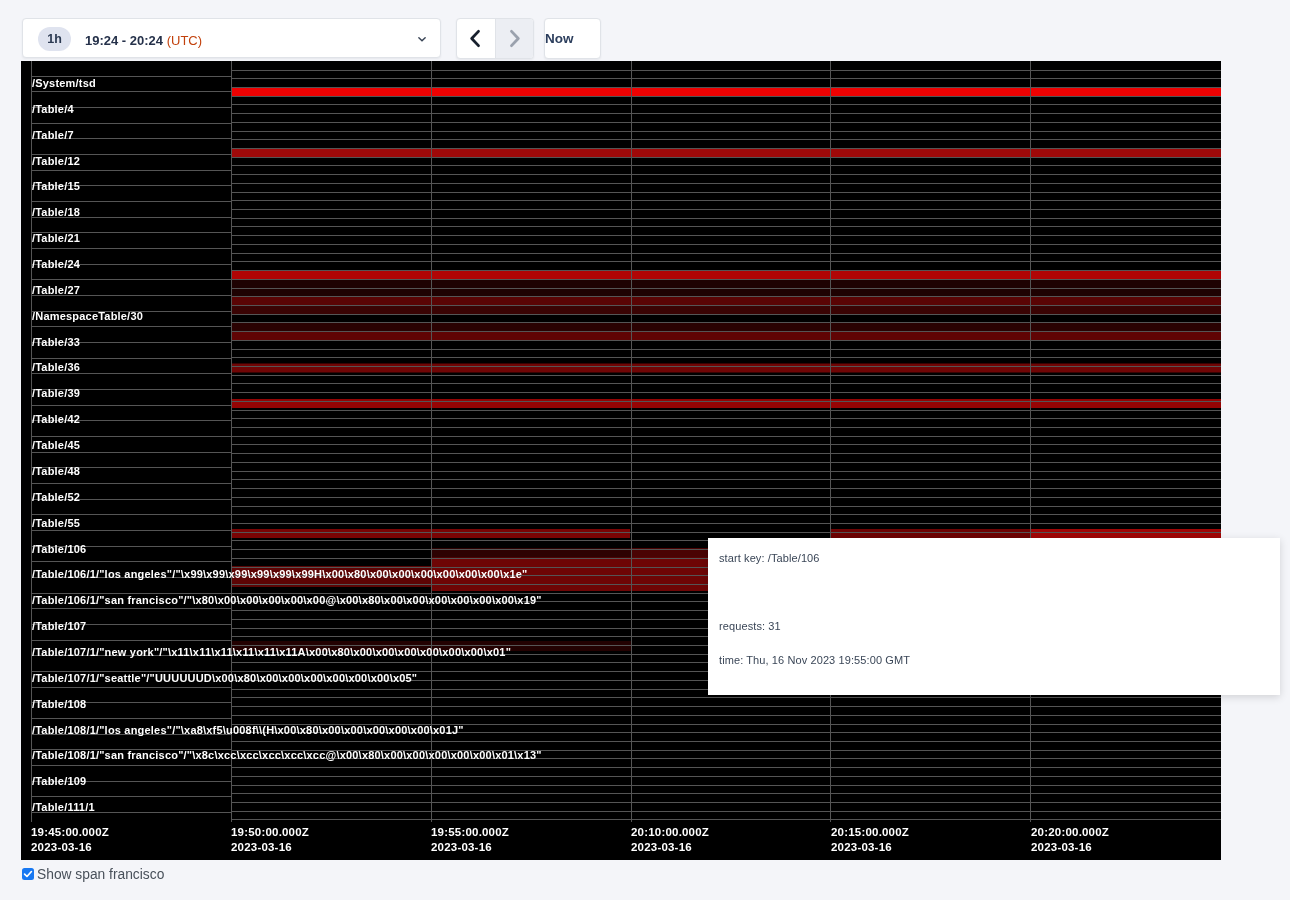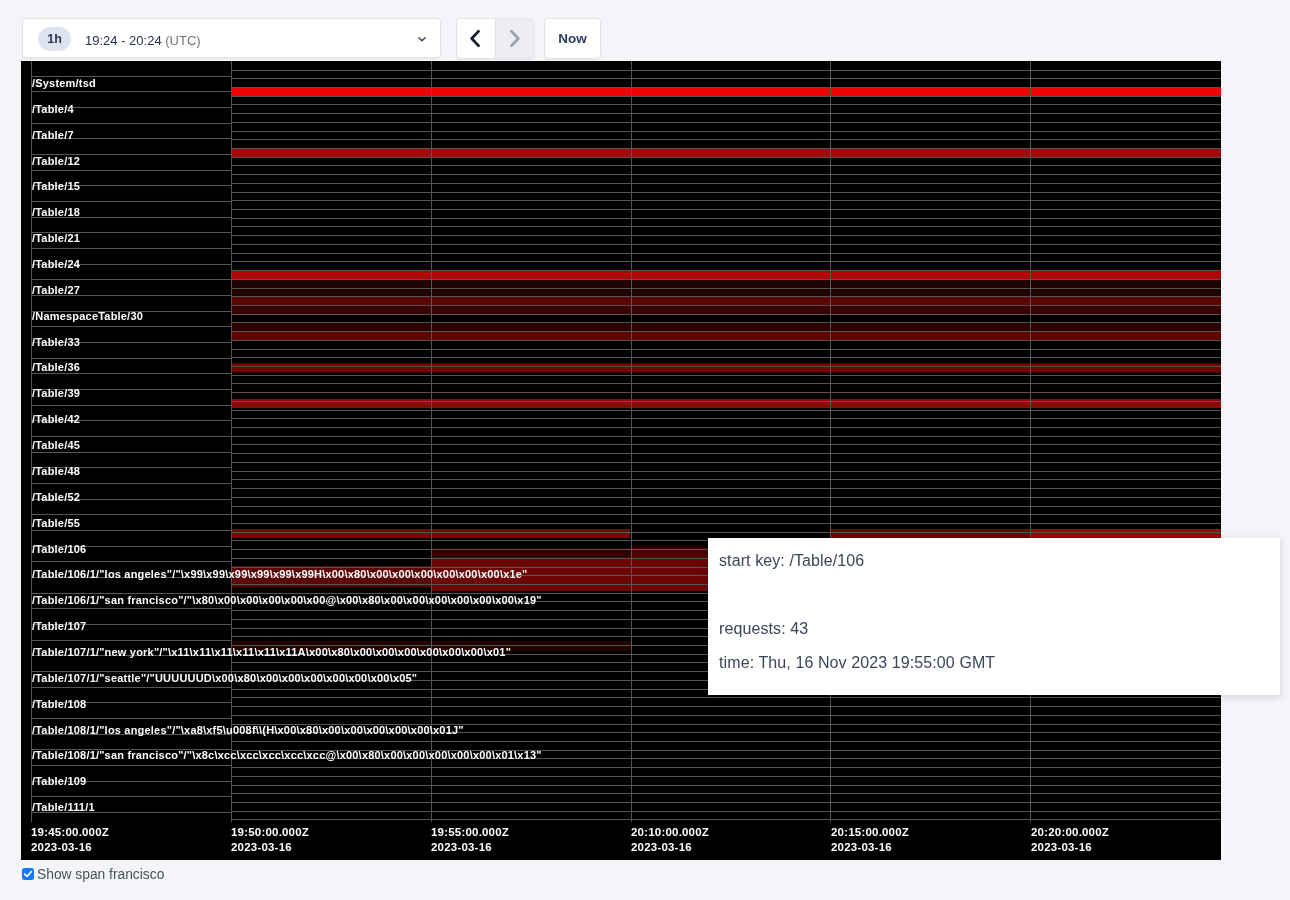--- a/index.html
+++ b/index.html
@@ -1,27 +1,27 @@
 <!DOCTYPE html>
 <html><head><meta charset="utf-8">
 <style>
 html,body{margin:0;padding:0;background:#f4f5f9;font-family:"Liberation Sans",sans-serif;}
 #page{position:relative;width:1290px;height:900px;overflow:hidden;}
 .ctl{position:absolute;background:#fff;border:1px solid #e0e3e8;border-radius:4px;box-shadow:0 1px 2px rgba(40,50,70,.07);box-sizing:border-box;}
 #sel{left:22px;top:18px;width:419px;height:40px;}
 #badge{position:absolute;left:15px;top:8px;width:33px;height:24px;background:#dfe3ef;border-radius:12px;font-size:12.5px;font-weight:bold;color:#2c3a52;text-align:center;line-height:24px;}
 #trange{position:absolute;left:62px;top:13.5px;font-size:13px;font-weight:bold;color:#25314a;white-space:nowrap;}
-#trange b{font-weight:normal;}
-#trange span{color:#737373;font-weight:normal;}
+#trange b{font-weight:bold;}
+#trange span{color:#c2410c;font-weight:normal;}
 #chev{position:absolute;right:13px;top:16px;width:10px;height:9px;}
 #nav{left:456px;top:18px;width:78px;height:41px;display:flex;}
 #nav .half{width:50%;height:100%;display:flex;align-items:center;justify-content:center;}
 #nav .half+.half{border-left:1px solid #e0e3e8;background:#eceef3;border-radius:0 3px 3px 0;}
-#now{left:544px;top:18px;width:57px;height:41px;font-size:13.5px;font-weight:bold;color:#2c3e5d;text-align:center;line-height:40px;}
-#tip{position:absolute;left:708px;top:538px;width:572px;height:157px;background:#fff;box-shadow:0 2px 8px rgba(0,0,0,.15);box-sizing:border-box;font-size:16px;letter-spacing:0.1px;color:#3a4657;}
+#now{left:544px;top:18px;width:57px;height:41px;font-size:13.5px;font-weight:bold;color:#2c3e5d;text-align:left;line-height:40px;}
+#tip{position:absolute;left:708px;top:538px;width:572px;height:157px;background:#fff;box-shadow:0 2px 8px rgba(0,0,0,.15);box-sizing:border-box;font-size:11px;letter-spacing:0.1px;color:#3a4657;}
 #tip div{position:absolute;left:11px;white-space:nowrap;}
 #cbrow{position:absolute;left:21.5px;top:868px;font-size:13.8px;color:#48505a;}
 #cb{position:absolute;left:0;top:0;width:12px;height:12px;background:#1778f2;border-radius:2.5px;}
 #cbl{position:absolute;left:15.5px;top:-1px;white-space:nowrap;}
 </style></head>
 <body>
 <div id="page">
 <div id="sel" class="ctl">
   <div id="badge">1h</div>
   <div id="trange"><b>19:24 - 20:24</b> <span>(UTC)</span></div>
@@ -104,21 +104,21 @@
 <text x="610" y="774.5" font-size="11.5px">20:10:00.000Z</text>
 <text x="610" y="789.5" font-size="11.5px">2023-03-16</text>
 <text x="810" y="774.5" font-size="11.5px">20:15:00.000Z</text>
 <text x="810" y="789.5" font-size="11.5px">2023-03-16</text>
 <text x="1010" y="774.5" font-size="11.5px">20:20:00.000Z</text>
 <text x="1010" y="789.5" font-size="11.5px">2023-03-16</text>
 </g>
 </svg>
 <div id="tip">
   <div style="top:14px">start key: /Table/106</div>
-  <div style="top:82px">requests: 43</div>
+  <div style="top:82px">requests: 31</div>
   <div style="top:116px">time: Thu, 16 Nov 2023 19:55:00 GMT</div>
 </div>
 <div id="cbrow">
       <span id="cb"><svg width="12" height="12" viewBox="0 0 13 13">
           <path d="M2.8 6.6 5.4 9.2 10.2 3.8" stroke="#fff" stroke-width="1.8" fill="none" stroke-linecap="round" stroke-linejoin="round"></path>
         </svg></span>
       <span id="cbl">Show span francisco</span>
     </div>
 </div>
 </body></html>

